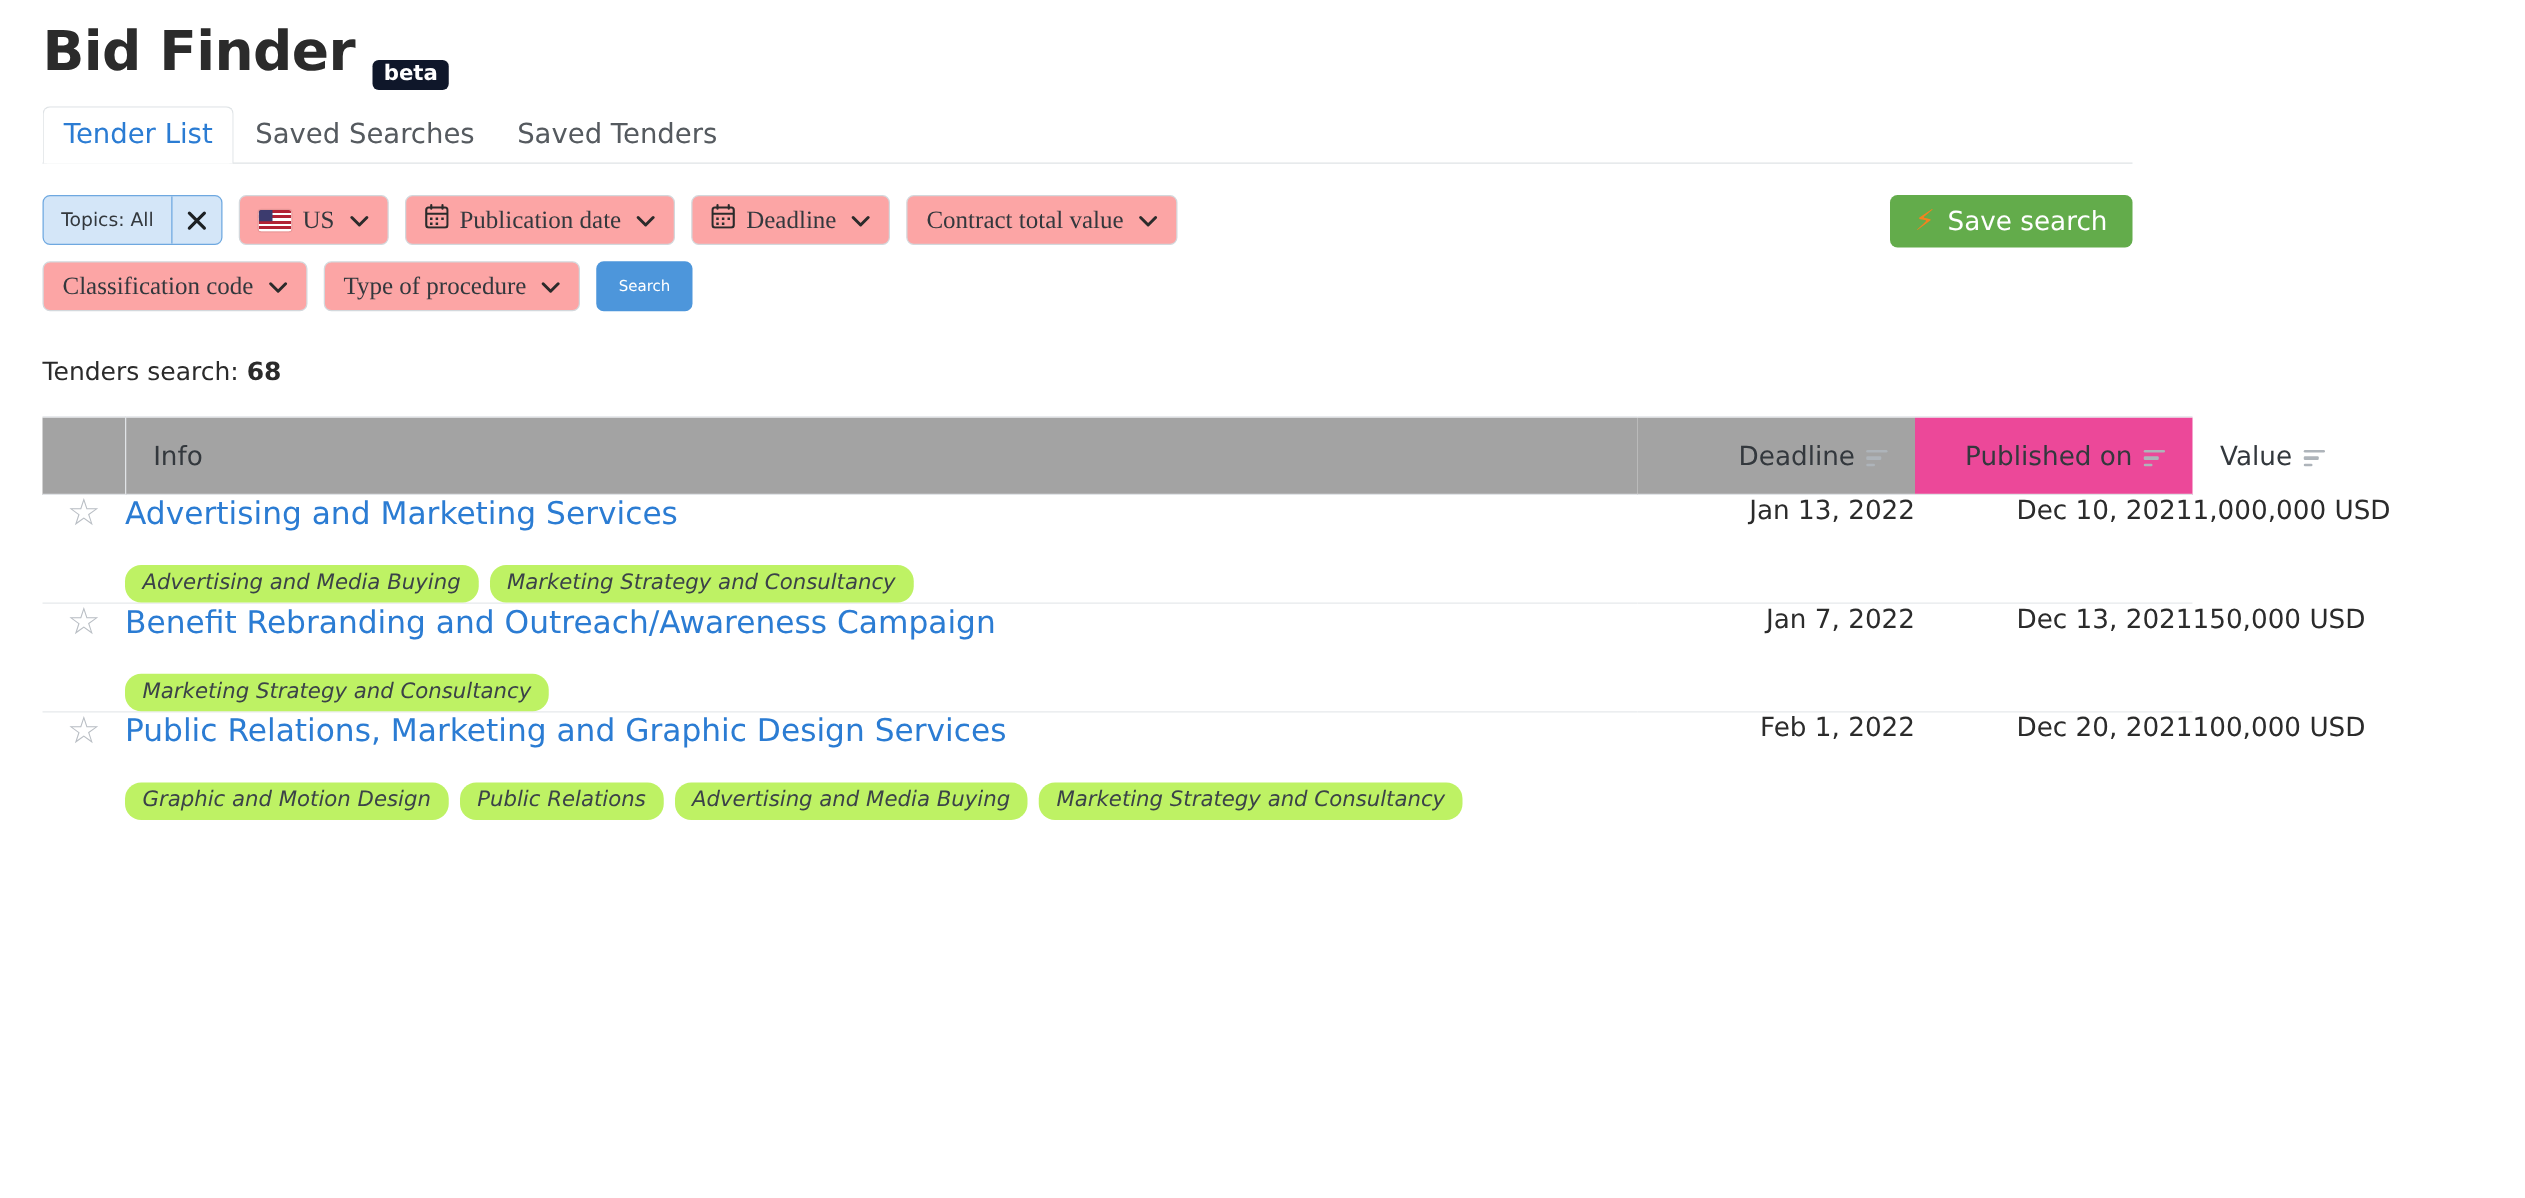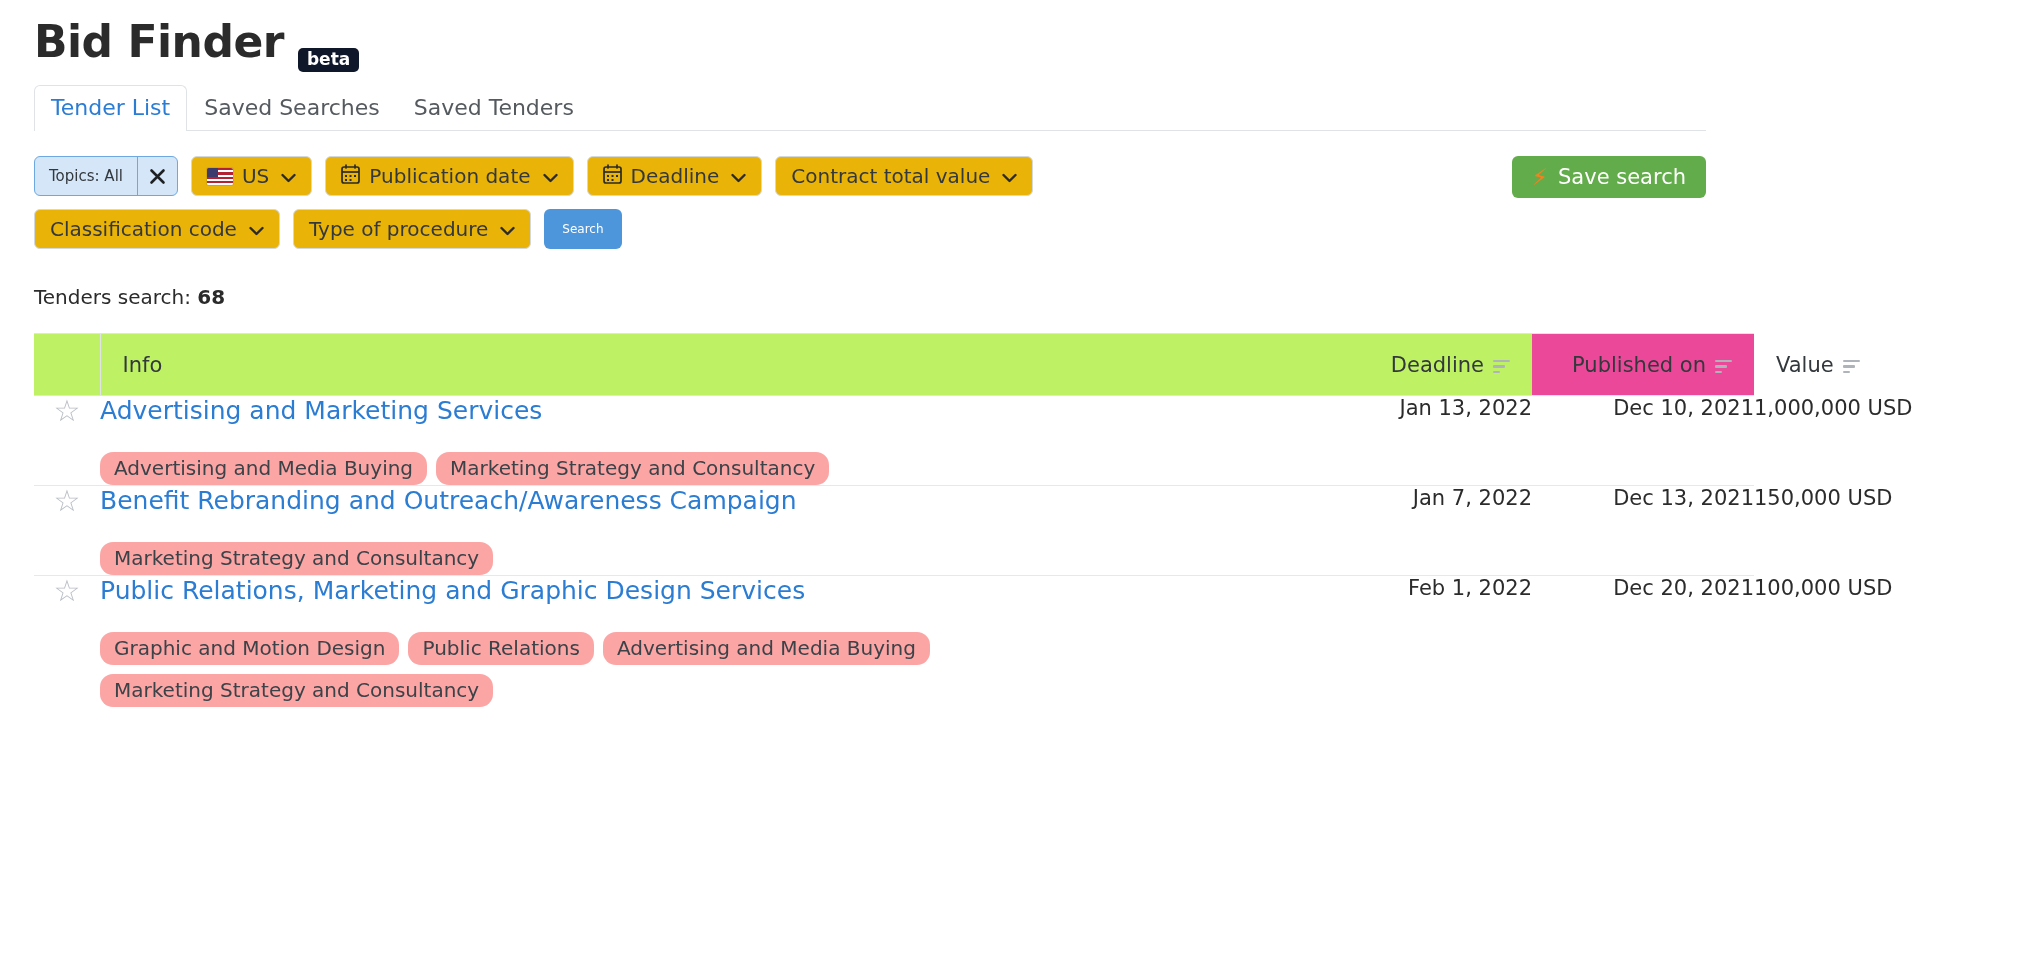--- a/index.html
+++ b/index.html
@@ -36,22 +36,22 @@
   }
 
   
   .filters { margin-top: 25px; position: relative; }
   .filter-row { display: flex; align-items: center; gap: 13px; flex-wrap: nowrap; }
   .filter-row + .filter-row { margin-top: 13px; }
 
   .pill {
     display: inline-flex; align-items: center; gap: 9px;
     height: 40px; padding: 0 15px;
-    border: 1px solid #d3d8dc; border-radius: 6px; background: #eab308;
-    font-size: 20px; color: #33383d; cursor: pointer; white-space: nowrap;
+    border: 1px solid #d3d8dc; border-radius: 6px; background: #fca5a5;
+    font-size: 20px; color: #33383d; cursor: pointer; white-space: nowrap; font-family: Liberation Serif, serif;
   }
   .pill .caret { display: inline-block; margin-left: 3px; }
 
   .pill-topics {
     display: inline-flex; align-items: stretch; height: 40px;
     border: 1px solid #6ea8e0; border-radius: 6px; background: #d4e6f8;
     overflow: hidden; cursor: pointer;
   }
   .pill-topics .topics-label {
     display: flex; align-items: center; padding: 0 14px; font-size: 15px; color: #33383d; white-space: nowrap;
@@ -83,21 +83,21 @@
   }
   .bolt { color: #f5821f; font-size: 23px; line-height: 1; }
 
   
   .count-line { margin-top: 36px; font-size: 20px; color: #2b2b2b; }
   .count-line b { font-weight: bold; }
 
   
   .tender-table { width: 100%; margin-top: 24px; border-collapse: collapse; table-layout: fixed; }
   .tender-table thead th {
-    background: #bef264; border-top: 1px solid #e1e4e7; border-bottom: 1px solid #e1e4e7;
+    background: #a3a3a3; border-top: 1px solid #e1e4e7; border-bottom: 1px solid #e1e4e7;
     height: 62px; font-size: 21px; font-weight: normal; color: #33383d; padding: 0 22px;
   }
   .tender-table thead th.col-star { width: 66px; border-right: 1px solid #e1e4e7; padding: 0; }
   .tender-table thead th.col-info { text-align: left; width: 1210px; }
   .tender-table thead th.col-deadline { text-align: right; width: 222px; }
   .tender-table thead th.col-published { text-align: right; width: 222px; background: #ec4899; }
   .tender-table thead th.col-value { text-align: right; }
   .th-inner { display: inline-flex; align-items: center; gap: 9px; }
 
   .sort-icon { display: inline-block; width: 17px; height: 14px; position: relative; top: 2px; }
@@ -112,22 +112,22 @@
   .star {
     font-size: 30px; color: #b9bec4; line-height: 1; cursor: pointer; display: inline-block;
   }
   .cell-info { padding: 26px 22px 26px 22px; }
   .tender-link {
     font-size: 25px; color: #2b7cd3; text-decoration: none; cursor: pointer; display: inline-block;
     line-height: 1.2;
   }
   .tags { margin-top: 26px; display: flex; flex-wrap: wrap; gap: 9px; }
   .tag {
-    background: #fca5a5; color: #3b4248; font-size: 20px;
-    border-radius: 13px; padding: 6px 14px 7px; line-height: 1; white-space: nowrap;
+    background: #bef264; color: #3b4248; font-size: 17px;
+    border-radius: 13px; padding: 6px 14px 7px; line-height: 1; white-space: nowrap; font-style: italic;
   }
   .cell-date, .cell-value {
     text-align: right; padding: 30px 22px 0 22px; font-size: 21px; color: #2b2b2b; white-space: nowrap;
   }
 </style>
 </head>
 <body>
 
 <div class="page">
 

